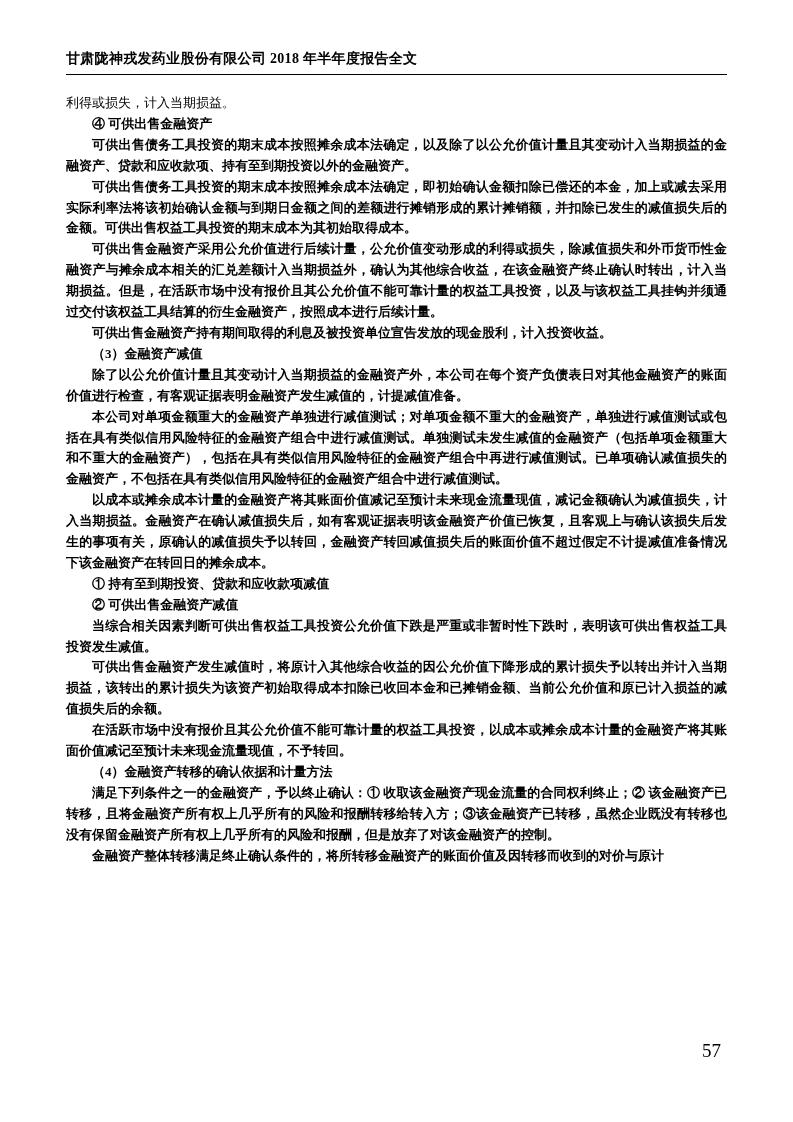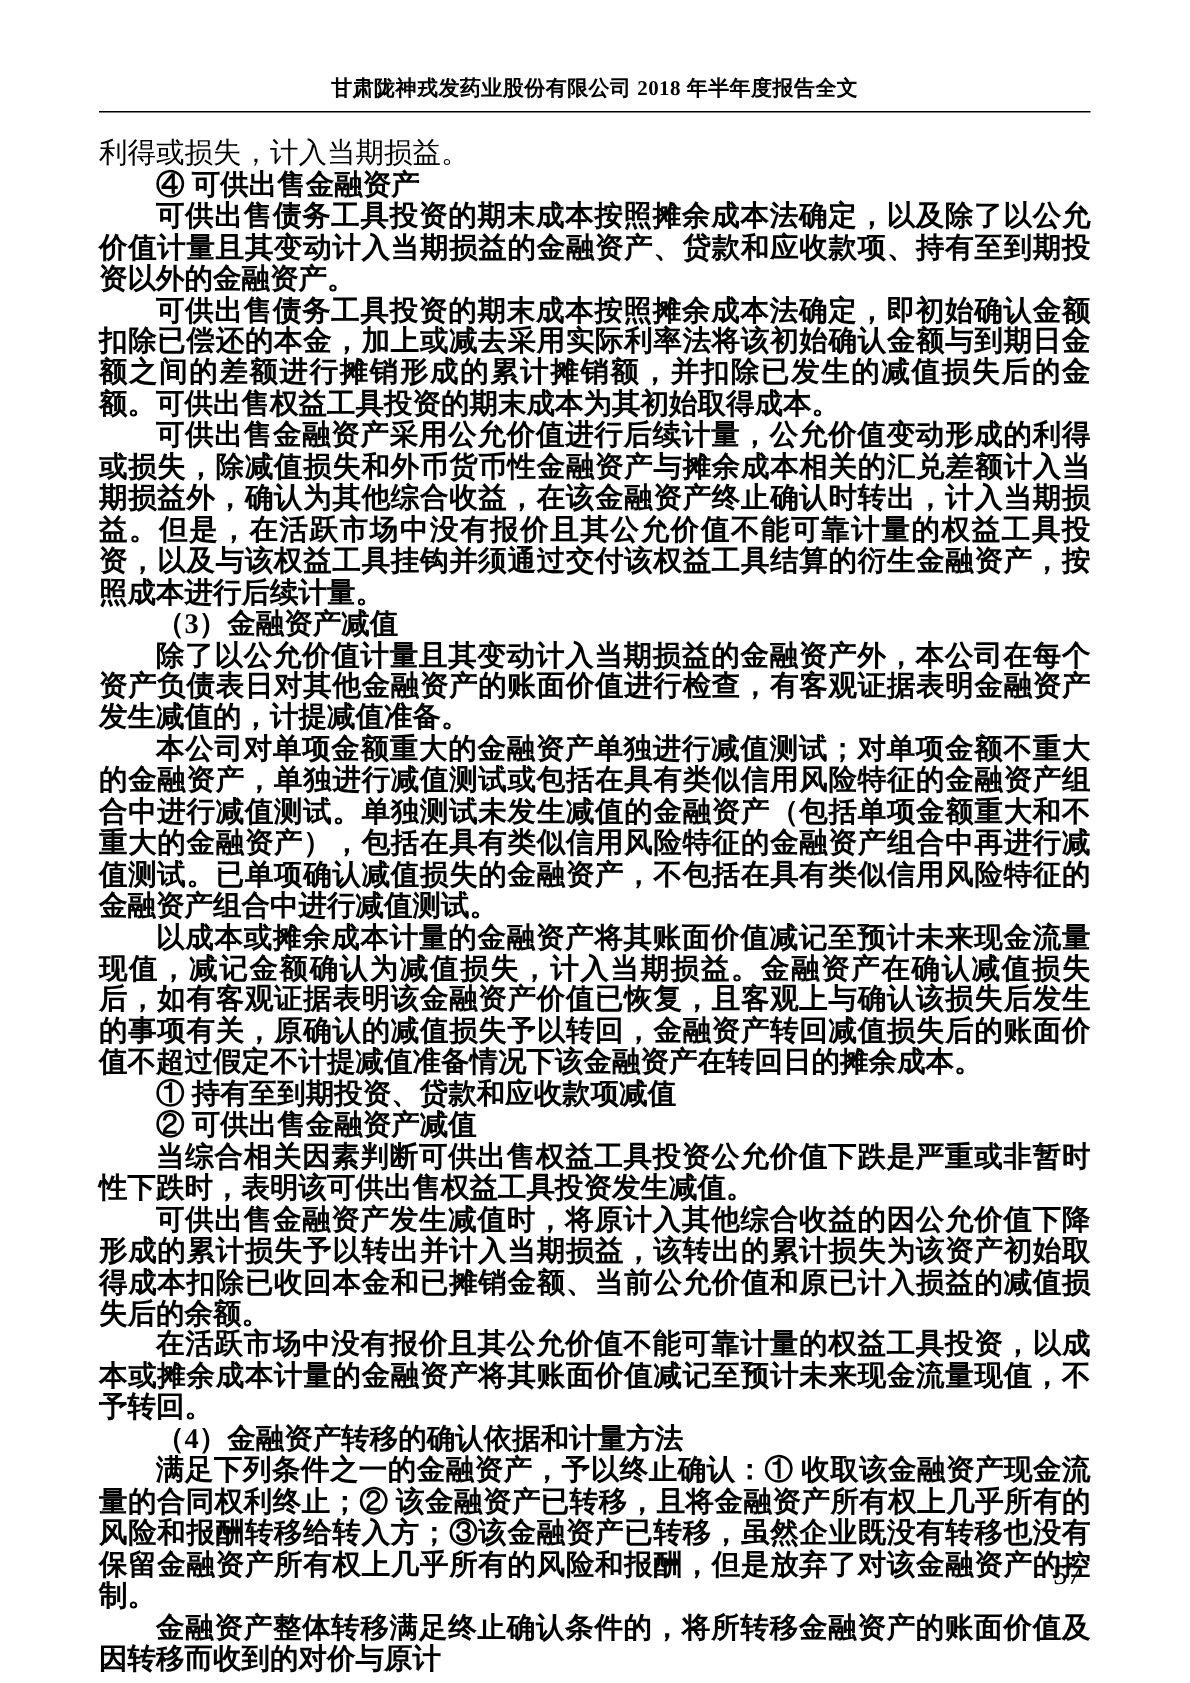--- a/index.html
+++ b/index.html
@@ -15,34 +15,34 @@
     overflow: hidden;
     font-family: "Liberation Serif", "DejaVu Serif", serif;
     color: #000000;
     box-sizing: border-box;
   }
   .header {
     position: absolute;
     left: 66px;
     right: 66px;
     top: 50px;
-    text-align: center;
+    text-align: left;
     font-size: 14px;
     font-weight: bold;
     letter-spacing: 0.3px;
     padding-bottom: 6px;
     border-bottom: 1.5px solid #000000;
     white-space: nowrap;
   }
   .content {
     position: absolute;
     left: 66px;
     right: 66px;
     top: 93px;
-    font-size: 19px;
+    font-size: 13px;
     line-height: 20.9px;
     text-align: justify;
     text-justify: inter-ideograph;
   }
   .para {
     margin: 0;
     padding: 0;
   }
   .para.indent {
     text-indent: 2em;
@@ -63,20 +63,21 @@
   <div class="header">
     <span>甘肃陇神戎发药业股份有限公司 2018 年半年度报告全文</span>
   </div>
 
   <div class="content">
     <p class="para">利得或损失，计入当期损益。</p>
     <p class="para indent">④ 可供出售金融资产</p>
     <p class="para indent">可供出售债务工具投资的期末成本按照摊余成本法确定，以及除了以公允价值计量且其变动计入当期损益的金融资产、贷款和应收款项、持有至到期投资以外的金融资产。</p>
     <p class="para indent">可供出售债务工具投资的期末成本按照摊余成本法确定，即初始确认金额扣除已偿还的本金，加上或减去采用实际利率法将该初始确认金额与到期日金额之间的差额进行摊销形成的累计摊销额，并扣除已发生的减值损失后的金额。可供出售权益工具投资的期末成本为其初始取得成本。</p>
     <p class="para indent">可供出售金融资产采用公允价值进行后续计量，公允价值变动形成的利得或损失，除减值损失和外币货币性金融资产与摊余成本相关的汇兑差额计入当期损益外，确认为其他综合收益，在该金融资产终止确认时转出，计入当期损益。但是，在活跃市场中没有报价且其公允价值不能可靠计量的权益工具投资，以及与该权益工具挂钩并须通过交付该权益工具结算的衍生金融资产，按照成本进行后续计量。</p>
+    <p class="para indent">可供出售金融资产持有期间取得的利息及被投资单位宣告发放的现金股利，计入投资收益。</p>
     <p class="para indent">（3）金融资产减值</p>
     <p class="para indent">除了以公允价值计量且其变动计入当期损益的金融资产外，本公司在每个资产负债表日对其他金融资产的账面价值进行检查，有客观证据表明金融资产发生减值的，计提减值准备。</p>
     <p class="para indent">本公司对单项金额重大的金融资产单独进行减值测试；对单项金额不重大的金融资产，单独进行减值测试或包括在具有类似信用风险特征的金融资产组合中进行减值测试。单独测试未发生减值的金融资产（包括单项金额重大和不重大的金融资产），包括在具有类似信用风险特征的金融资产组合中再进行减值测试。已单项确认减值损失的金融资产，不包括在具有类似信用风险特征的金融资产组合中进行减值测试。</p>
     <p class="para indent">以成本或摊余成本计量的金融资产将其账面价值减记至预计未来现金流量现值，减记金额确认为减值损失，计入当期损益。金融资产在确认减值损失后，如有客观证据表明该金融资产价值已恢复，且客观上与确认该损失后发生的事项有关，原确认的减值损失予以转回，金融资产转回减值损失后的账面价值不超过假定不计提减值准备情况下该金融资产在转回日的摊余成本。</p>
     <p class="para indent">① 持有至到期投资、贷款和应收款项减值</p>
     <p class="para indent">② 可供出售金融资产减值</p>
     <p class="para indent">当综合相关因素判断可供出售权益工具投资公允价值下跌是严重或非暂时性下跌时，表明该可供出售权益工具投资发生减值。</p>
     <p class="para indent">可供出售金融资产发生减值时，将原计入其他综合收益的因公允价值下降形成的累计损失予以转出并计入当期损益，该转出的累计损失为该资产初始取得成本扣除已收回本金和已摊销金额、当前公允价值和原已计入损益的减值损失后的余额。</p>
     <p class="para indent">在活跃市场中没有报价且其公允价值不能可靠计量的权益工具投资，以成本或摊余成本计量的金融资产将其账面价值减记至预计未来现金流量现值，不予转回。</p>
     <p class="para indent">（4）金融资产转移的确认依据和计量方法</p>

